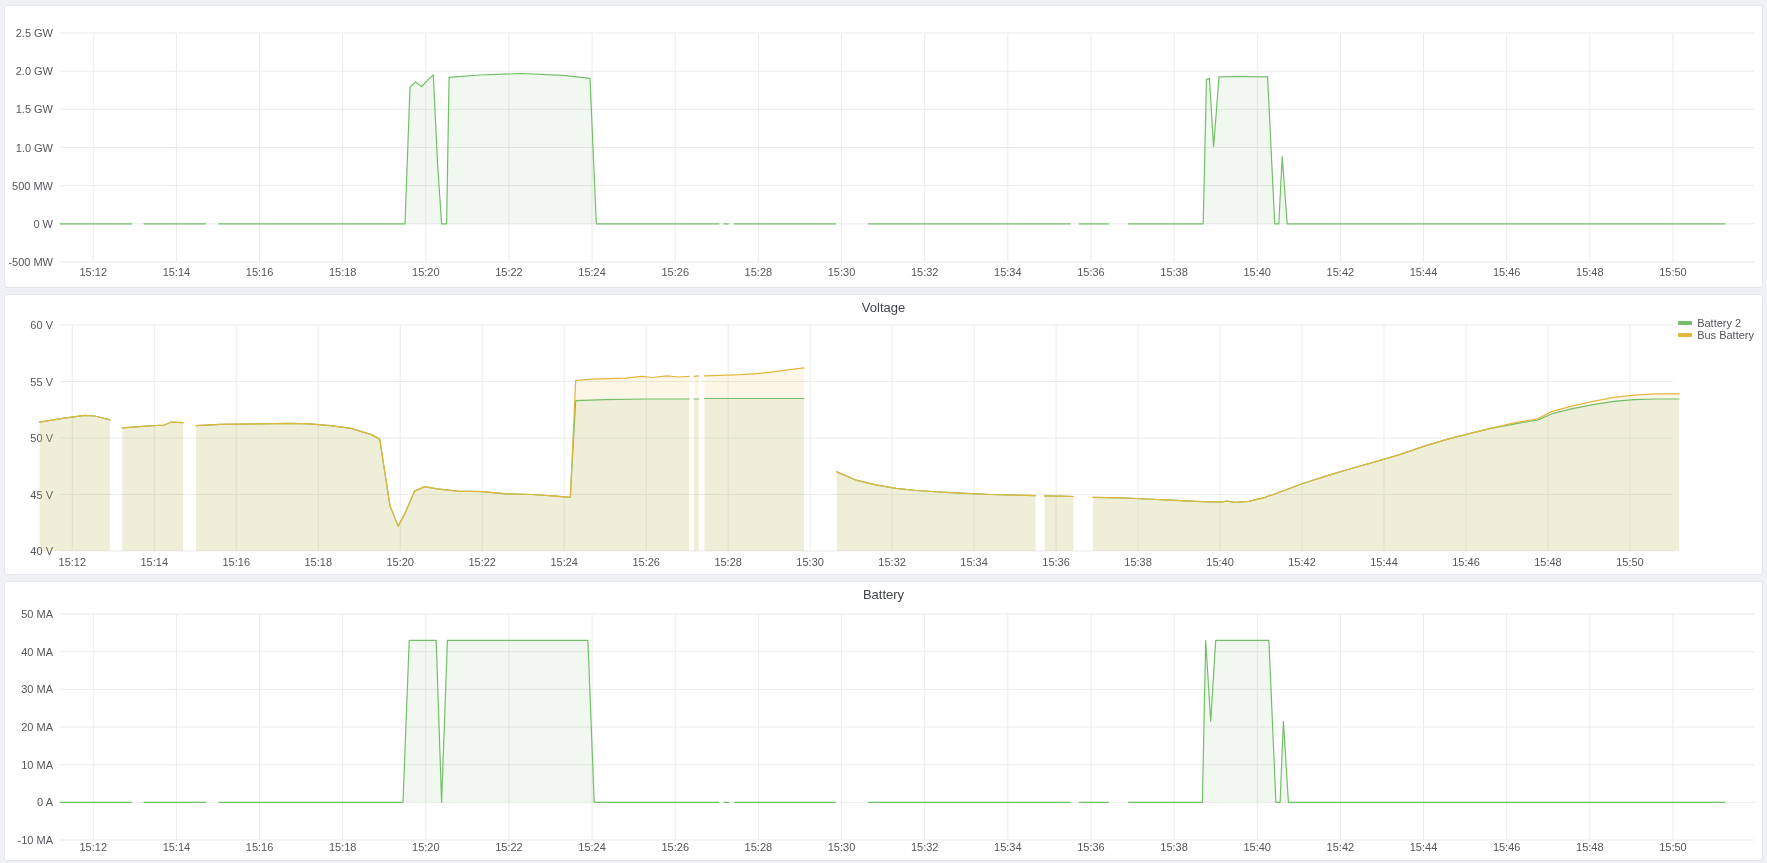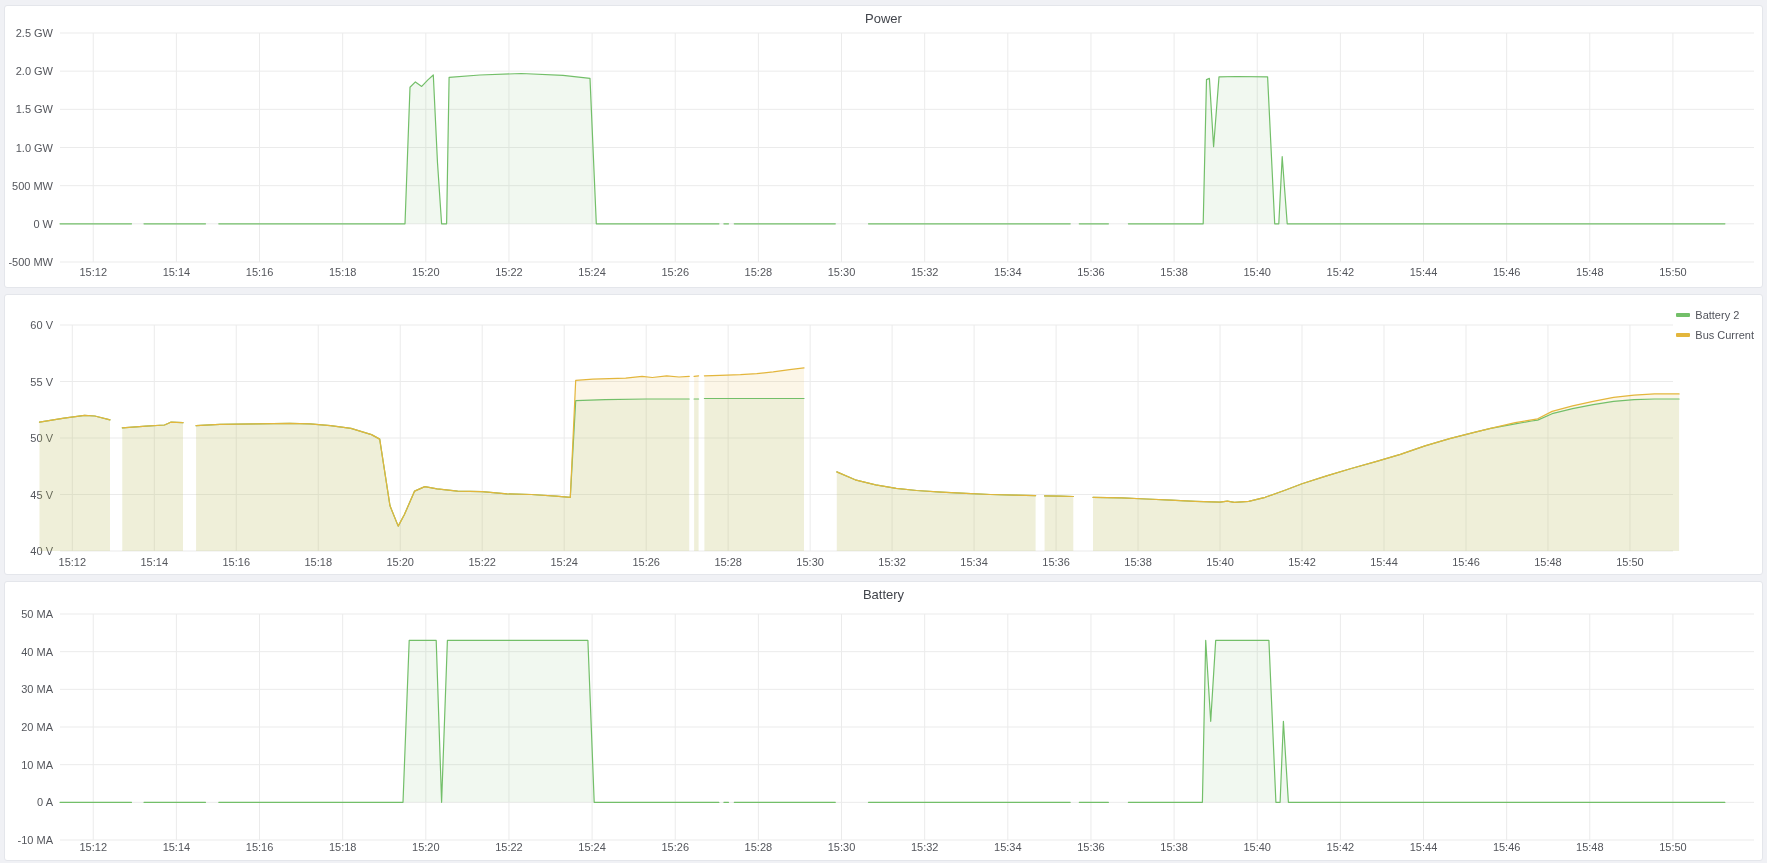--- a/index.html
+++ b/index.html
@@ -2,21 +2,21 @@
 <html><head>
 <meta charset="utf-8">
 <style>
   html,body{margin:0;padding:0;background:#f0f1f5;font-family:"Liberation Sans",sans-serif;}
   .page{width:1767px;height:863px;box-sizing:border-box;padding:5px 4px 0 4px;background:#f0f1f5;}
   .panel{position:relative;background:#ffffff;border:1px solid #e4e6eb;border-radius:3px;margin-bottom:6px;box-sizing:border-box;}
   .panel-title{position:absolute;top:5px;left:0;right:0;text-align:center;font-size:13px;font-weight:500;color:#41444b;pointer-events:none;}
   svg.chart{position:absolute;left:0;top:0;}
   .tick-label{font-family:"Liberation Sans",sans-serif;font-size:11px;fill:#54565c;}
   .gridline{stroke:#ebebeb;stroke-width:1;}
-  .legend{position:absolute;top:14px;right:8px;display:flex;flex-direction:column;gap:8px;}
+  .legend{position:absolute;top:22px;right:8px;display:flex;flex-direction:column;gap:0;}
   .legend-item{display:flex;align-items:center;gap:5px;font-size:11px;color:#52545c;cursor:pointer;}
   .swatch{display:inline-block;width:14px;height:4px;border-radius:1px;background:#999;}
 </style>
 </head>
 <body>
 
 <div class="page">
 
   <div class="panel" id="panel-0" style="height:283px;">
     <svg class="chart" id="chart-0" width="1757" height="281">
@@ -84,21 +84,20 @@
         <path d="M1123.4 217.8 L1123.4 217.8 L1198.2 217.8 L1201.5 73.6 L1204.4 72.4 L1208.6 140.7 L1214.0 70.9 L1231.4 70.5 L1262.6 70.9 L1269.7 217.8 L1273.8 217.8 L1277.2 150.7 L1282.2 217.8 L1719.9 217.8 L1719.9 217.8 Z" fill="rgba(115,191,105,0.10)" stroke="none"></path>
         <path d="M55.0 217.8 L126.5 217.8" fill="none" stroke="#73bf69" stroke-width="1.2" stroke-linejoin="round" stroke-linecap="round"></path>
         <path d="M139.0 217.8 L200.5 217.8" fill="none" stroke="#73bf69" stroke-width="1.2" stroke-linejoin="round" stroke-linecap="round"></path>
         <path d="M213.8 217.8 L400.0 217.8 L405.0 81.2 L410.4 75.9 L416.7 80.4 L422.9 73.9 L428.3 69.0 L432.5 156.8 L436.6 217.8 L441.6 217.8 L444.1 71.3 L474.9 69.0 L516.4 67.5 L558.0 69.4 L585.0 72.4 L591.3 217.8 L713.9 217.8" fill="none" stroke="#73bf69" stroke-width="1.2" stroke-linejoin="round" stroke-linecap="round"></path>
         <path d="M718.9 217.8 L723.5 217.8" fill="none" stroke="#73bf69" stroke-width="1.2" stroke-linejoin="round" stroke-linecap="round"></path>
         <path d="M729.3 217.8 L830.3 217.8" fill="none" stroke="#73bf69" stroke-width="1.2" stroke-linejoin="round" stroke-linecap="round"></path>
         <path d="M863.5 217.8 L1065.2 217.8" fill="none" stroke="#73bf69" stroke-width="1.2" stroke-linejoin="round" stroke-linecap="round"></path>
         <path d="M1074.3 217.8 L1103.4 217.8" fill="none" stroke="#73bf69" stroke-width="1.2" stroke-linejoin="round" stroke-linecap="round"></path>
         <path d="M1123.4 217.8 L1198.2 217.8 L1201.5 73.6 L1204.4 72.4 L1208.6 140.7 L1214.0 70.9 L1231.4 70.5 L1262.6 70.9 L1269.7 217.8 L1273.8 217.8 L1277.2 150.7 L1282.2 217.8 L1719.9 217.8" fill="none" stroke="#73bf69" stroke-width="1.2" stroke-linejoin="round" stroke-linecap="round"></path>
       </svg>
-    <div class="panel-title">Power</div>
   </div>
 
   <div class="panel" id="panel-1" style="height:281px;">
     <svg class="chart" id="chart-1" width="1757" height="279">
         <line x1="55" y1="30" x2="1668" y2="30" class="gridline"></line>
         <text x="48" y="34" text-anchor="end" class="tick-label">60 V</text>
         <line x1="55" y1="86.5" x2="1668" y2="86.5" class="gridline"></line>
         <text x="48" y="90.5" text-anchor="end" class="tick-label">55 V</text>
         <line x1="55" y1="143" x2="1668" y2="143" class="gridline"></line>
         <text x="48" y="147" text-anchor="end" class="tick-label">50 V</text>
@@ -172,28 +171,29 @@
         <path d="M1088.0 202.3 L1116.7 202.9 L1141.3 204.0 L1165.9 205.2 L1190.5 206.3 L1215.0 207.2 L1222.4 206.1 L1229.4 207.4 L1243.7 206.3 L1260.1 202.3 L1280.6 195.0 L1297.0 188.8 L1321.6 180.9 L1346.2 173.5 L1370.8 166.7 L1395.4 159.4 L1420.0 150.9 L1444.6 143.6 L1469.2 137.3 L1485.6 133.4 L1510.2 128.9 L1526.6 126.0 L1532.7 125.1 L1547.1 118.7 L1567.6 113.6 L1588.1 109.7 L1608.6 106.3 L1629.1 104.6 L1649.6 104.0 L1674.1 104.0" fill="none" stroke="#73bf69" stroke-width="1.2" stroke-linejoin="round" stroke-linecap="round"></path>
         <path d="M34.5 127.2 L59.1 123.2 L79.6 120.4 L89.8 121.0 L105.0 124.9" fill="none" stroke="#e3b63c" stroke-width="1.2" stroke-linejoin="round" stroke-linecap="round"></path>
         <path d="M117.3 132.8 L141.1 131.1 L159.5 130.0 L165.7 127.2 L178.0 127.7" fill="none" stroke="#e3b63c" stroke-width="1.2" stroke-linejoin="round" stroke-linecap="round"></path>
         <path d="M191.1 130.6 L214.9 129.4 L251.8 128.9 L284.6 128.3 L305.0 128.9 L325.5 130.6 L346.0 133.4 L366.5 139.6 L374.7 144.1 L385.0 210.8 L393.2 231.1 L399.3 219.8 L409.6 196.1 L419.8 191.6 L432.1 193.8 L452.6 196.1 L477.2 196.7 L501.8 198.9 L526.4 199.5 L551.0 201.2 L565.3 202.3 L570.7 85.4 L587.9 84.2 L604.3 83.7 L620.7 83.1 L637.1 81.4 L647.3 82.5 L661.7 80.8 L674.0 82.0 L684.2 81.4" fill="none" stroke="#e3b63c" stroke-width="1.2" stroke-linejoin="round" stroke-linecap="round"></path>
         <path d="M689.1 81.4 L693.6 80.8" fill="none" stroke="#e3b63c" stroke-width="1.2" stroke-linejoin="round" stroke-linecap="round"></path>
         <path d="M699.4 80.8 L715.0 80.3 L735.5 79.7 L751.8 78.6 L768.2 76.9 L784.6 74.6 L799.0 72.9" fill="none" stroke="#e3b63c" stroke-width="1.2" stroke-linejoin="round" stroke-linecap="round"></path>
         <path d="M831.8 176.9 L850.2 184.8 L870.7 189.9 L891.2 193.3 L911.7 195.5 L936.3 197.2 L960.9 198.4 L985.5 199.5 L1010.1 200.1 L1030.6 200.6" fill="none" stroke="#e3b63c" stroke-width="1.2" stroke-linejoin="round" stroke-linecap="round"></path>
         <path d="M1039.6 200.9 L1055.2 201.2 L1068.3 201.5" fill="none" stroke="#e3b63c" stroke-width="1.2" stroke-linejoin="round" stroke-linecap="round"></path>
         <path d="M1088.0 202.3 L1116.7 202.9 L1141.3 204.0 L1165.9 205.2 L1190.5 206.3 L1215.0 207.2 L1222.4 206.1 L1229.4 207.4 L1243.7 206.3 L1260.1 202.3 L1280.6 195.0 L1297.0 188.8 L1321.6 180.9 L1346.2 173.5 L1370.8 166.7 L1395.4 159.4 L1420.0 150.9 L1444.6 143.6 L1469.2 137.3 L1485.6 133.4 L1510.2 127.7 L1526.6 124.9 L1532.7 123.8 L1547.1 116.4 L1567.6 110.8 L1588.1 106.3 L1608.6 102.3 L1629.1 100.1 L1649.6 98.9 L1674.1 98.9" fill="none" stroke="#e3b63c" stroke-width="1.2" stroke-linejoin="round" stroke-linecap="round"></path>
       </svg>
+    <div class="panel-title">Voltage</div>
     <div class="legend">
       <div class="legend-item">
         <span class="swatch" style="background: rgb(115, 191, 105);"></span>
         <span>Battery 2</span>
       </div>
       <div class="legend-item">
         <span class="swatch" style="background: rgb(227, 182, 60);"></span>
-        <span>Bus Current</span>
+        <span>Bus Battery</span>
       </div>
     </div>
   </div>
 
   <div class="panel" id="panel-2" style="height:280px;">
     <svg class="chart" id="chart-2" width="1757" height="278">
         <line x1="55" y1="32" x2="1749" y2="32" class="gridline"></line>
         <text x="48" y="36" text-anchor="end" class="tick-label">50 MA</text>
         <line x1="55" y1="69.66666666666666" x2="1749" y2="69.66666666666666" class="gridline"></line>
         <text x="48" y="73.66666666666666" text-anchor="end" class="tick-label">40 MA</text>

